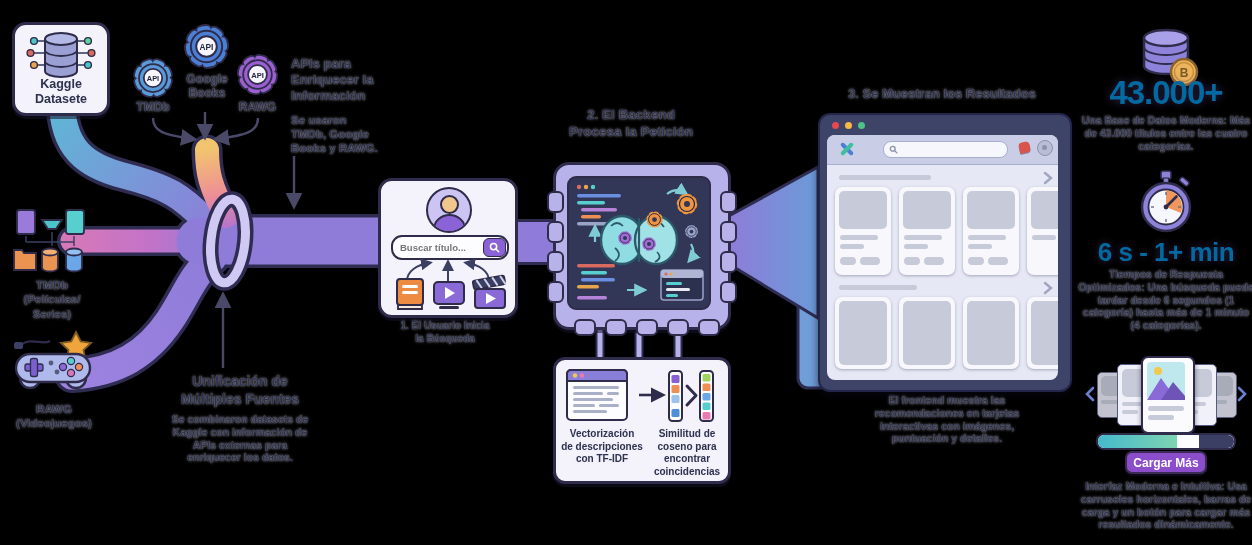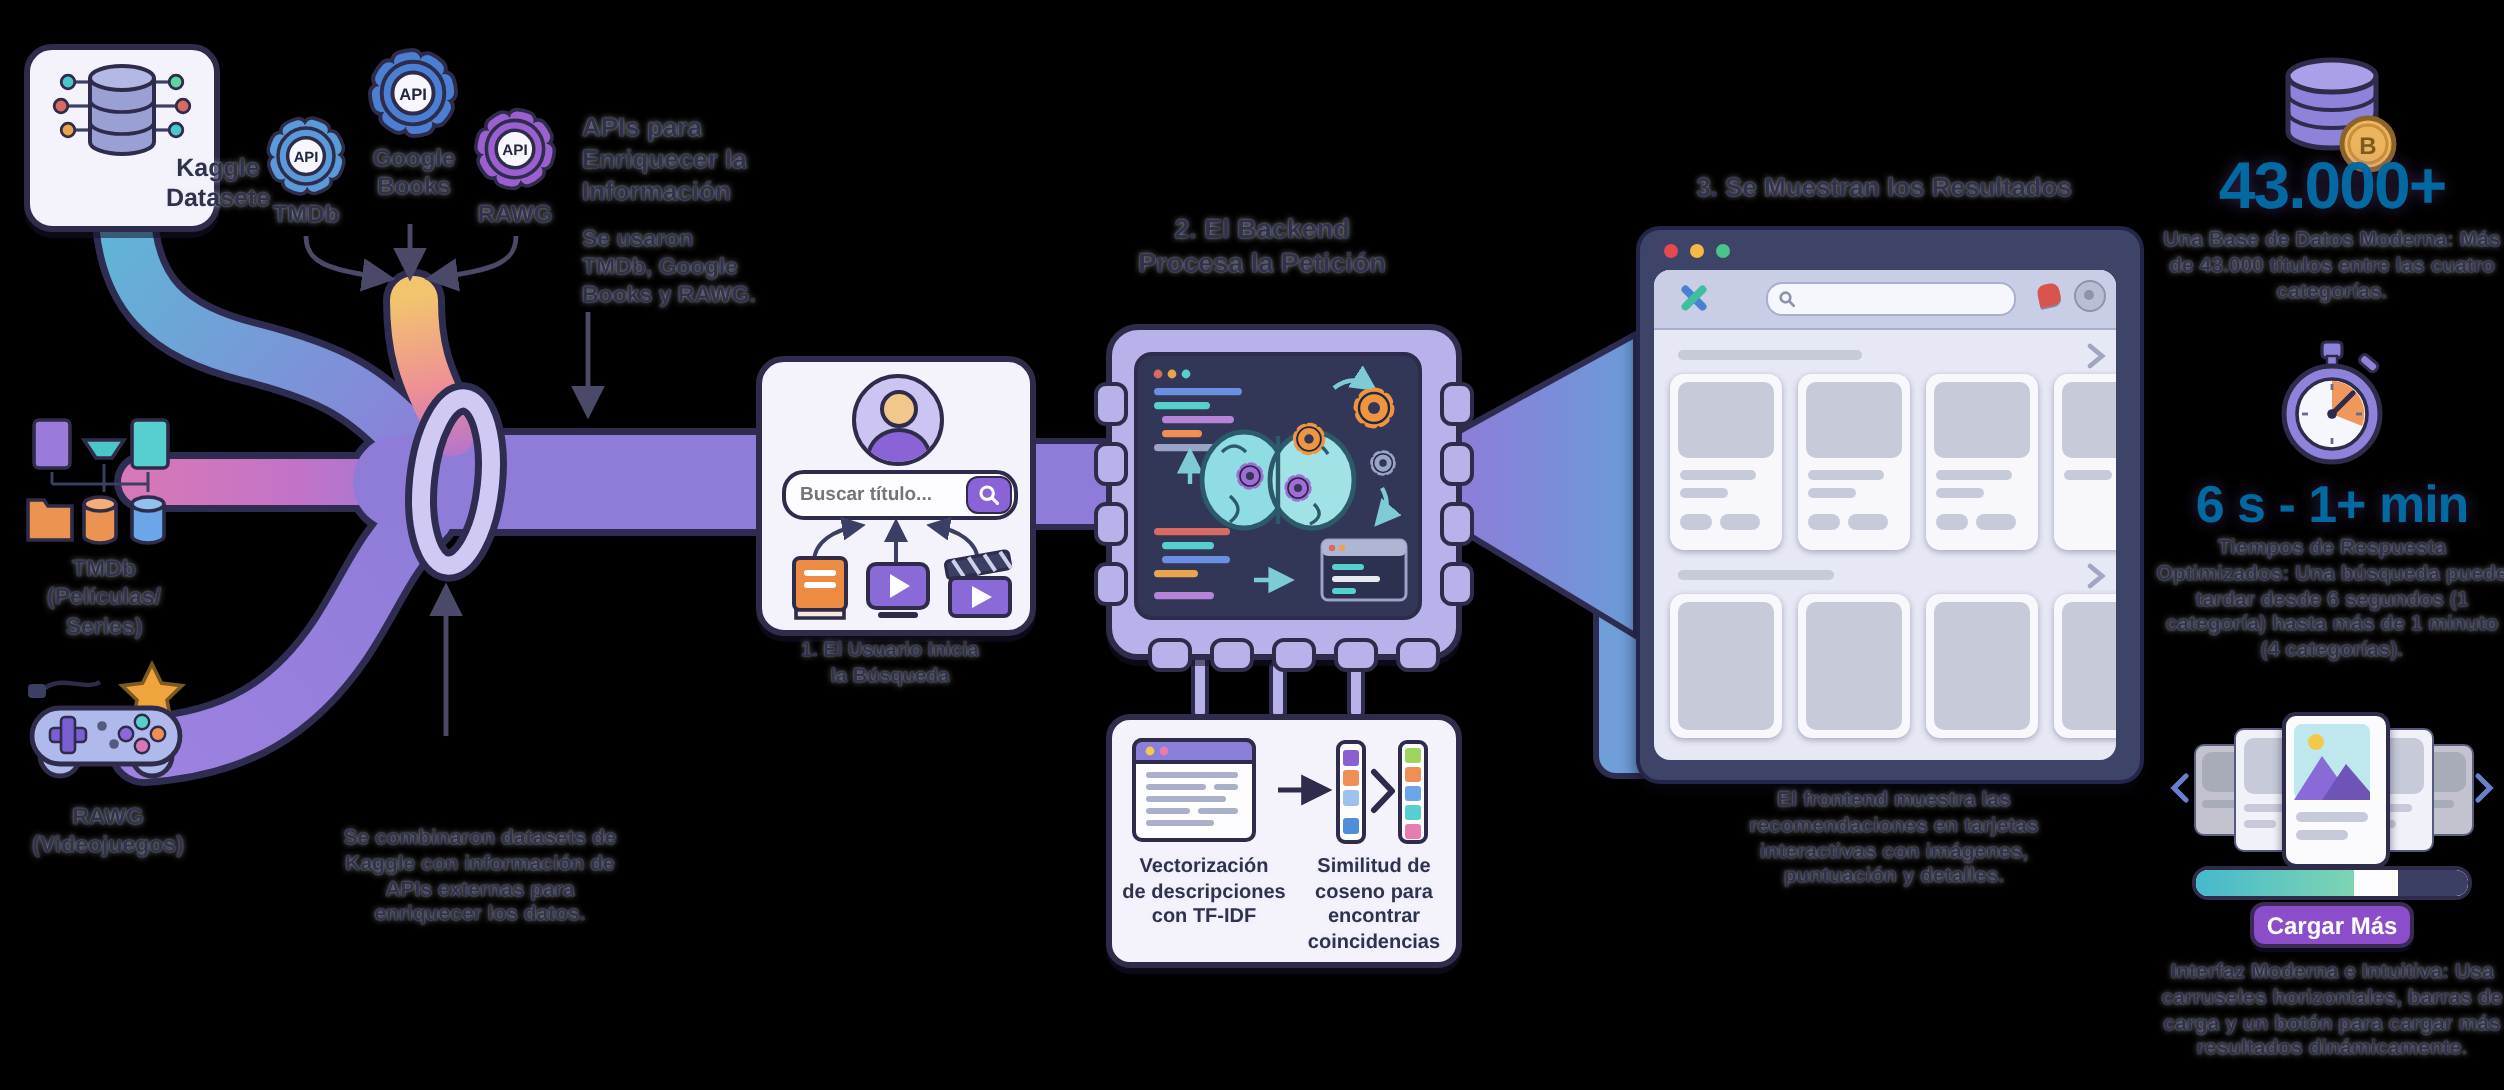--- a/index.html
+++ b/index.html
@@ -116,21 +116,21 @@
       <circle cx="4.5" cy="22" r="3.4" fill="#d96a5f" stroke="#2f2b4a" stroke-width="1.4"></circle>
       <circle cx="8" cy="34" r="3.4" fill="#e8a54c" stroke="#2f2b4a" stroke-width="1.4"></circle>
       <circle cx="62" cy="10" r="3.4" fill="#5fd4a0" stroke="#2f2b4a" stroke-width="1.4"></circle>
       <circle cx="65.5" cy="22" r="3.4" fill="#d96a5f" stroke="#2f2b4a" stroke-width="1.4"></circle>
       <circle cx="62" cy="34" r="3.4" fill="#4cc6c9" stroke="#2f2b4a" stroke-width="1.4"></circle>
       <path d="M19,8 L19,40 A16,6 0 0 0 51,40 L51,8" fill="#9aa0d4" stroke="#2f2b4a" stroke-width="2"></path>
       <ellipse cx="35" cy="8" rx="16" ry="6" fill="#b3b8e4" stroke="#2f2b4a" stroke-width="2"></ellipse>
       <path d="M19,19 A16,6 0 0 0 51,19" fill="none" stroke="#2f2b4a" stroke-width="1.8"></path>
       <path d="M19,30 A16,6 0 0 0 51,30" fill="none" stroke="#2f2b4a" stroke-width="1.8"></path>
     </svg>
-    <div class="abs pre ctr ink" style="left:0;top:52px;width:92px;font-weight:800;font-size:12.5px;line-height:1.2;padding-left:48px;">Kaggle
+    <div class="abs pre ctr ink" style="left:0;top:52px;width:92px;font-weight:800;font-size:12.5px;line-height:1.2;">Kaggle
 Datasete</div>
   </div>
 
   <svg class="abs" style="left:132px;top:57px;color:#5a9ad8" width="42" height="42" viewBox="0 0 48 48">
     <circle cx="24" cy="24" r="17" fill="none" stroke="#2f2b4a" stroke-dasharray="5.5 7.85" stroke-width="12" stroke-linecap="round" transform="rotate(11 24 24)"></circle>
     <circle cx="24" cy="24" r="17" fill="none" stroke="currentColor" stroke-dasharray="5.5 7.85" stroke-width="8" stroke-linecap="round" transform="rotate(11 24 24)"></circle>
     <circle cx="24" cy="24" r="16" fill="currentColor" stroke="#2f2b4a" stroke-width="2"></circle>
     <circle cx="24" cy="24" r="10.5" fill="#f6f6fc" stroke="#2f2b4a" stroke-width="2"></circle>
     <text x="24" y="27.5" text-anchor="middle" font-size="8.5" font-weight="bold" fill="#23263d">API</text>
   </svg>
@@ -191,20 +191,22 @@
     <circle cx="39" cy="33" r="2.4" fill="#555a80"></circle>
       <circle cx="45" cy="42" r="2.4" fill="#555a80"></circle>
     <circle cx="59" cy="31" r="3.6" fill="#58cfcf" stroke="#2f2b4a" stroke-width="1.2"></circle>
     <circle cx="67" cy="37" r="3.6" fill="#ef8f55" stroke="#2f2b4a" stroke-width="1.2"></circle>
     <circle cx="59" cy="43" r="3.6" fill="#d678b8" stroke="#2f2b4a" stroke-width="1.2"></circle>
     <circle cx="51" cy="37" r="3.6" fill="#8a6ad6" stroke="#2f2b4a" stroke-width="1.2"></circle>
   </svg>
   <div class="abs pre ctr ink" style="left:0;top:402px;width:108px;font-weight:800;font-size:11.5px;line-height:1.25;">RAWG
 (Videojuegos)</div>
 
+  <div class="abs pre ctr ink" style="left:142px;top:373px;width:196px;font-weight:800;font-size:14px;line-height:1.25;">Unificación de
+Múltiples Fuentes</div>
   <div class="abs pre ctr ink body" style="left:134px;top:413px;width:212px;">Se combinaron datasets de
 Kaggle con información de
 APIs externas para
 enriquecer los datos.</div>
 
   <div class="abs card" style="left:378px;top:178px;width:134px;height:134px;">
     <div class="abs" style="left:45px;top:6px;width:42px;height:42px;border-radius:50%;background:#ccc5f3;border:2.5px solid #2f2b4a;overflow:hidden;">
       <div class="abs" style="left:12px;top:6px;width:15px;height:15px;border-radius:50%;background:#f2c78c;border:2px solid #2f2b4a;"></div>
       <div class="abs" style="left:5px;top:25px;width:29px;height:26px;border-radius:50%;background:#8a63d6;border:2px solid #2f2b4a;"></div>
     </div>

